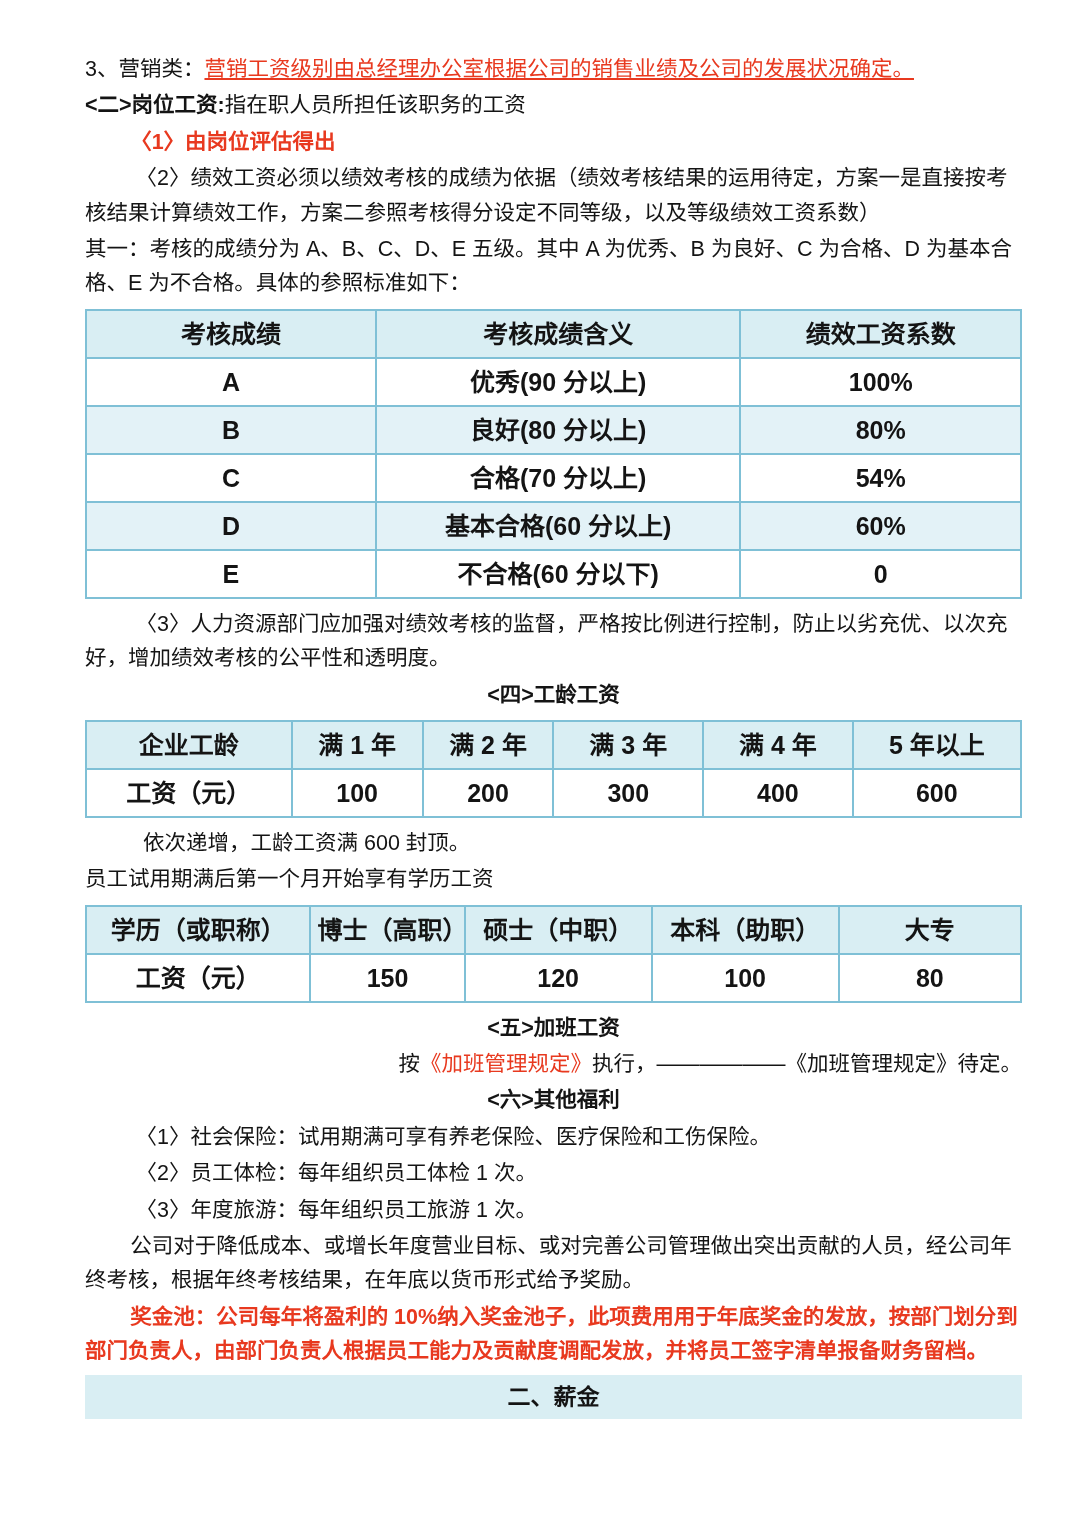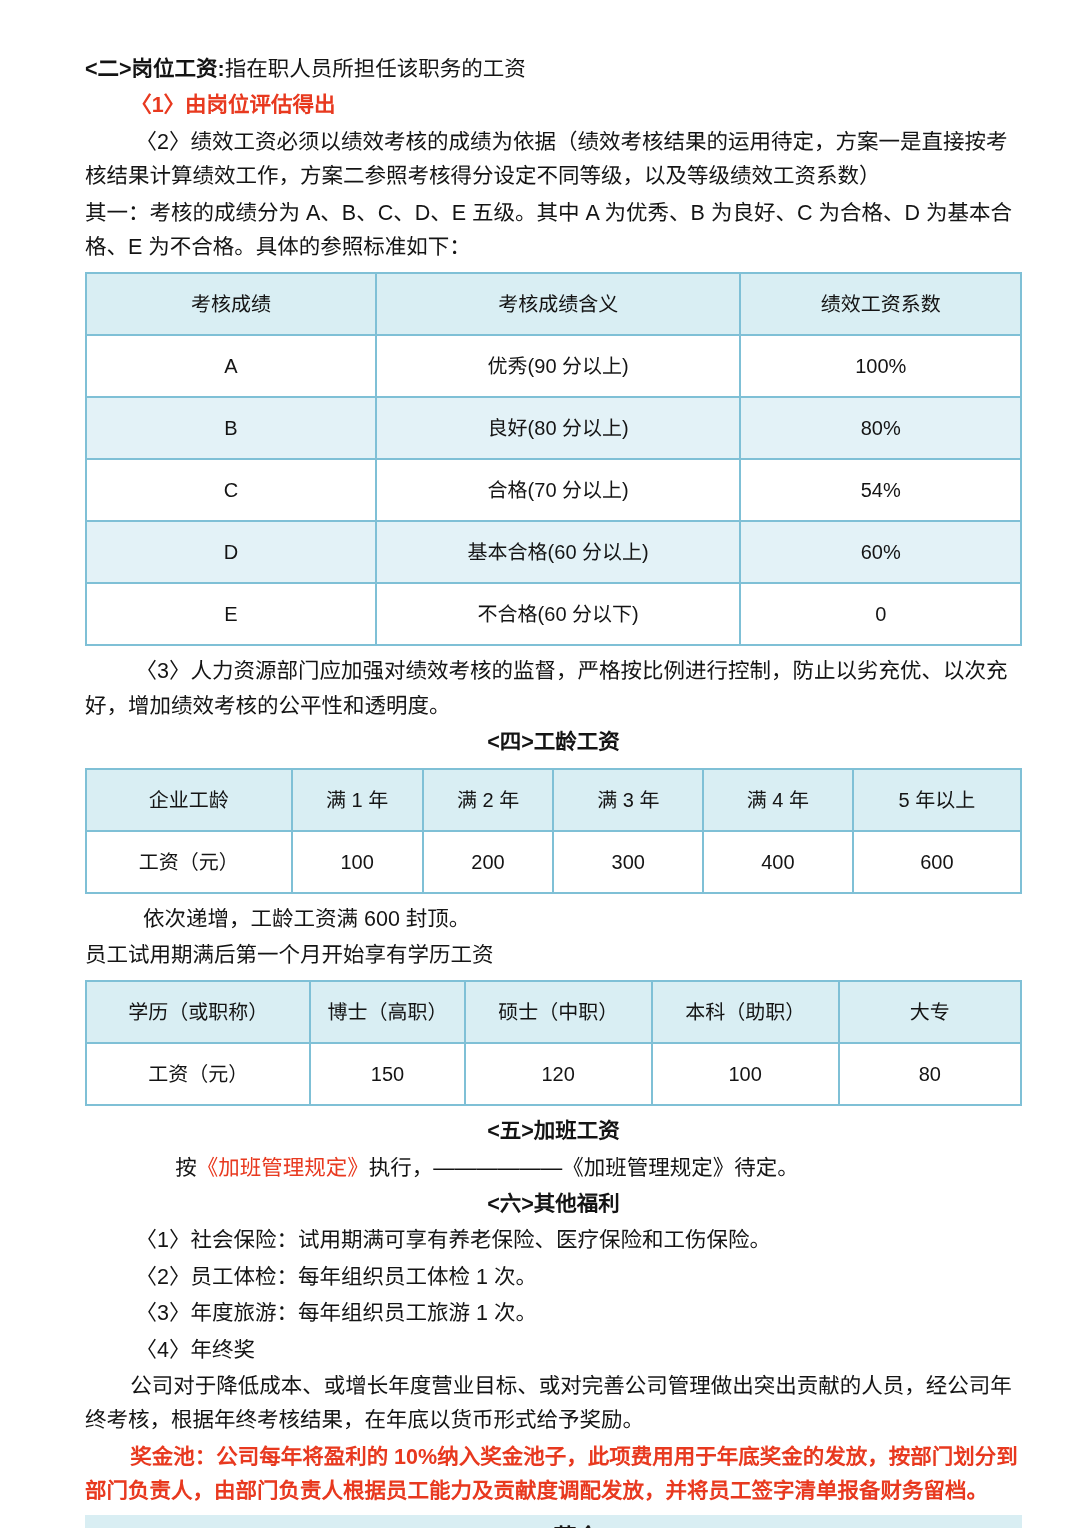--- a/index.html
+++ b/index.html
@@ -14,33 +14,33 @@
     color:#141414;
     background:#ffffff;
   }
   p{margin:0 0 2px 0;}
   .bold{font-weight:bold;}
   .red{color:#e8391f;}
   .underline{text-decoration:underline;}
   .ind{ text-indent:2.35em; }
   .ind-sm{ text-indent:2.1em; }
   .ind-lg{ text-indent:2.7em; }
-  .ind-xl{ text-indent:4.2em; }
+  .ind-xl{ text-indent:4.2em;text-align:right; }
   .heading{font-weight:bold;text-align:center;}
   table.tbl{
     border-collapse:collapse;
     width:100%;
     margin:8px 0 8px 0;
     text-align:center;
   }
   table.tbl th, table.tbl td{
     border:2px solid #7fc0d6;
-    padding:14px 6px;
-    font-weight:normal;
-    font-size:20px;
+    padding:3px 6px;
+    font-weight:bold;
+    font-size:25px;
   }
   table.tbl th{
     background:#d9eef3;
   }
   table.tbl.banded tbody tr:nth-child(even) td{
     background:#e3f2f7;
   }
   .tbl2{margin-left:10px; width:calc(100% - 10px);}
   .row-label{white-space:nowrap;}
   .section-banner{
@@ -54,20 +54,21 @@
   
   col.g1{width:31%;} col.g2{width:39%;} col.g3{width:30%;}
   col.s1{width:22%;} col.s2{width:14%;} col.s3{width:14%;} col.s4{width:16%;} col.s5{width:16%;} col.s6{width:18%;}
   col.e1{width:24%;} col.e2{width:16.5%;} col.e3{width:20%;} col.e4{width:20%;} col.e5{width:19.5%;}
 </style>
 </head>
 <body>
 
 <div class="page">
 
+  <p><span>3、营销类：</span><span class="red underline">营销工资级别由总经理办公室根据公司的销售业绩及公司的发展状况确定。</span></p>
 
   <p><span class="bold">&lt;二&gt;岗位工资:</span><span>指在职人员所担任该职务的工资</span></p>
 
   <p class="red bold ind-sm">〈1〉由岗位评估得出</p>
 
 
 
   <p class="ind">〈2〉绩效工资必须以绩效考核的成绩为依据（绩效考核结果的运用待定，方案一是直接按考核结果计算绩效工作，方案二参照考核得分设定不同等级，以及等级绩效工资系数）</p>
 
   <p>其一：考核的成绩分为 A、B、C、D、E 五级。其中 A 为优秀、B 为良好、C 为合格、D 为基本合格、E 为不合格。具体的参照标准如下：</p>
@@ -183,21 +184,20 @@
 
   <p class="heading">&lt;五&gt;加班工资</p>
 
   <p class="ind-xl"><span>按</span><span class="red">《加班管理规定》</span><span>执行，——————《加班管理规定》待定。</span></p>
 
   <p class="heading">&lt;六&gt;其他福利</p>
 
   <p class="ind">〈1〉社会保险：试用期满可享有养老保险、医疗保险和工伤保险。</p>
   <p class="ind">〈2〉员工体检：每年组织员工体检 1 次。</p>
   <p class="ind">〈3〉年度旅游：每年组织员工旅游 1 次。</p>
-  <p class="ind">〈4〉年终奖</p>
 
   <p class="ind-sm">公司对于降低成本、或增长年度营业目标、或对完善公司管理做出突出贡献的人员，经公司年终考核，根据年终考核结果，在年底以货币形式给予奖励。</p>
 
   <p class="red bold ind-sm">奖金池：公司每年将盈利的 10%纳入奖金池子，此项费用用于年底奖金的发放，按部门划分到部门负责人，由部门负责人根据员工能力及贡献度调配发放，并将员工签字清单报备财务留档。</p>
 
   <div class="section-banner">二、薪金</div>
 
 </div>
 
 </body></html>

